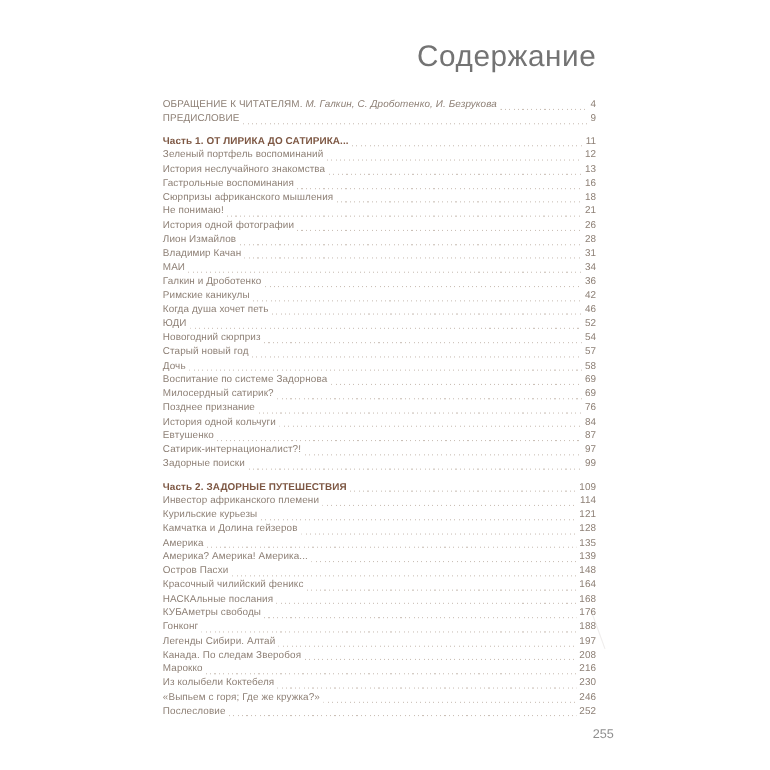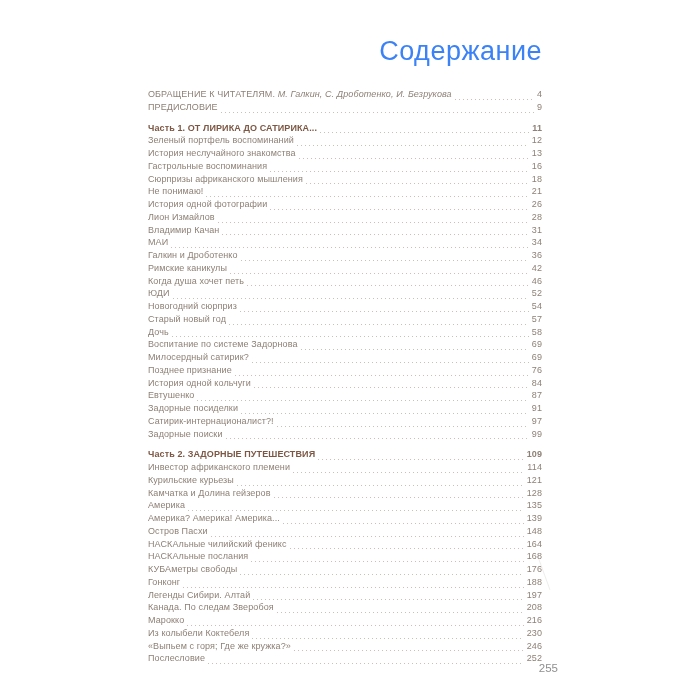--- a/index.html
+++ b/index.html
@@ -1,34 +1,34 @@
 <!DOCTYPE html>
 <html><head>
 <meta charset="utf-8">
 <style>
   html,body{margin:0;padding:0;background:#ffffff;}
   body{width:700px;height:700px;position:relative;overflow:hidden;
        font-family:"Liberation Sans",sans-serif;}
   .sheet{position:absolute;inset:0;background:#fff;}
   .content{position:absolute;left:148px;top:34px;width:394px;}
-  .title{font-size:27px;font-weight:400;letter-spacing:0.5px;color:#3b82f6;
+  .title{font-size:27px;font-weight:400;letter-spacing:0.5px;color:#737373;
          text-align:right;line-height:34px;margin:0;}
   .toc{margin-top:21px;}
   .group{margin-bottom:8px;}
   .group:last-child{margin-bottom:0;}
   .row{display:flex;align-items:baseline;height:12.75px;font-size:9px;
        color:#8e8076;letter-spacing:0.1px;white-space:nowrap;}
   .row .lbl{flex:0 0 auto;}
   .row .lbl i{font-style:italic;}
   .row .dots{flex:1 1 auto;height:3px;align-self:flex-end;margin:0 3px 2px 3px;
        background:repeating-linear-gradient(to right,#cbc0b7 0 1px,transparent 1px 4px);
        background-position:left bottom;background-size:100% 1px;background-repeat:no-repeat;}
   .row .pg{flex:0 0 auto;text-align:right;}
   .row.bold{font-weight:bold;color:#7d5743;}
-  .row.bold .pg{color:#8e8076;font-weight:bold;}
+  .row.bold .pg{color:#8e8076;font-weight:normal;}
   .folio{position:absolute;right:142px;top:662px;font-size:11.5px;color:#8f8f8f;}
   .curl{position:absolute;left:543px;top:553px;width:1px;height:38px;
         background:rgba(120,110,100,0.12);transform:rotate(-20deg);}
 </style>
 </head>
 <body>
 
 <div class="sheet">
   <div class="content">
     <h1 class="title">Содержание</h1>
@@ -150,25 +150,20 @@
             <span class="lbl">История одной кольчуги</span>
             <span class="dots"></span>
             <span class="pg">84</span>
           </div>
           <div class="row">
             <span class="lbl">Евтушенко</span>
             <span class="dots"></span>
             <span class="pg">87</span>
           </div>
           <div class="row">
-            <span class="lbl">Задорные посиделки</span>
-            <span class="dots"></span>
-            <span class="pg">91</span>
-          </div>
-          <div class="row">
             <span class="lbl">Сатирик-интернационалист?!</span>
             <span class="dots"></span>
             <span class="pg">97</span>
           </div>
           <div class="row">
             <span class="lbl">Задорные поиски</span>
             <span class="dots"></span>
             <span class="pg">99</span>
           </div>
         </div>
@@ -202,21 +197,21 @@
             <span class="lbl">Америка? Америка! Америка...</span>
             <span class="dots"></span>
             <span class="pg">139</span>
           </div>
           <div class="row">
             <span class="lbl">Остров Пасхи</span>
             <span class="dots"></span>
             <span class="pg">148</span>
           </div>
           <div class="row">
-            <span class="lbl">НАСКАльные чилийский феникс</span>
+            <span class="lbl">Красочный чилийский феникс</span>
             <span class="dots"></span>
             <span class="pg">164</span>
           </div>
           <div class="row">
             <span class="lbl">НАСКАльные послания</span>
             <span class="dots"></span>
             <span class="pg">168</span>
           </div>
           <div class="row">
             <span class="lbl">КУБАметры свободы</span>

